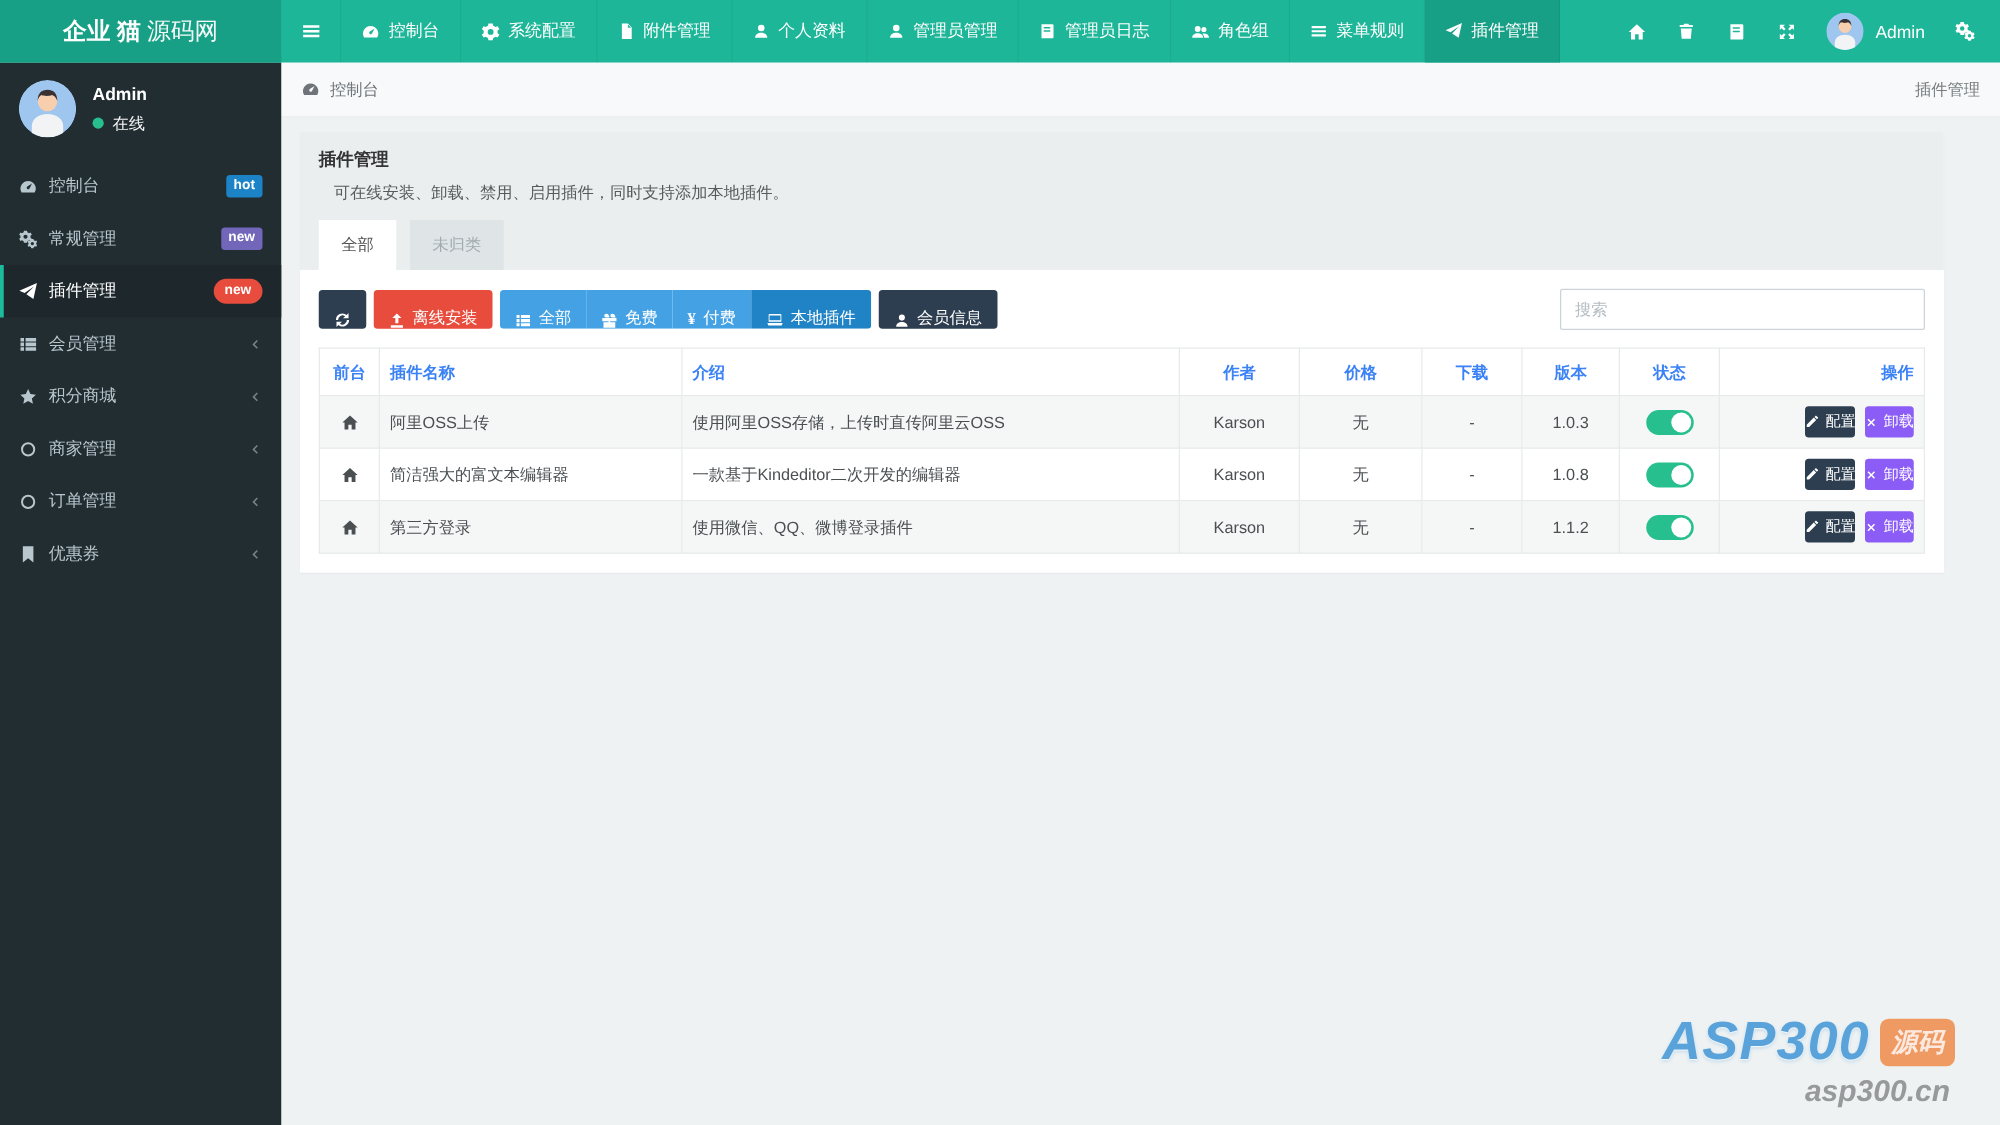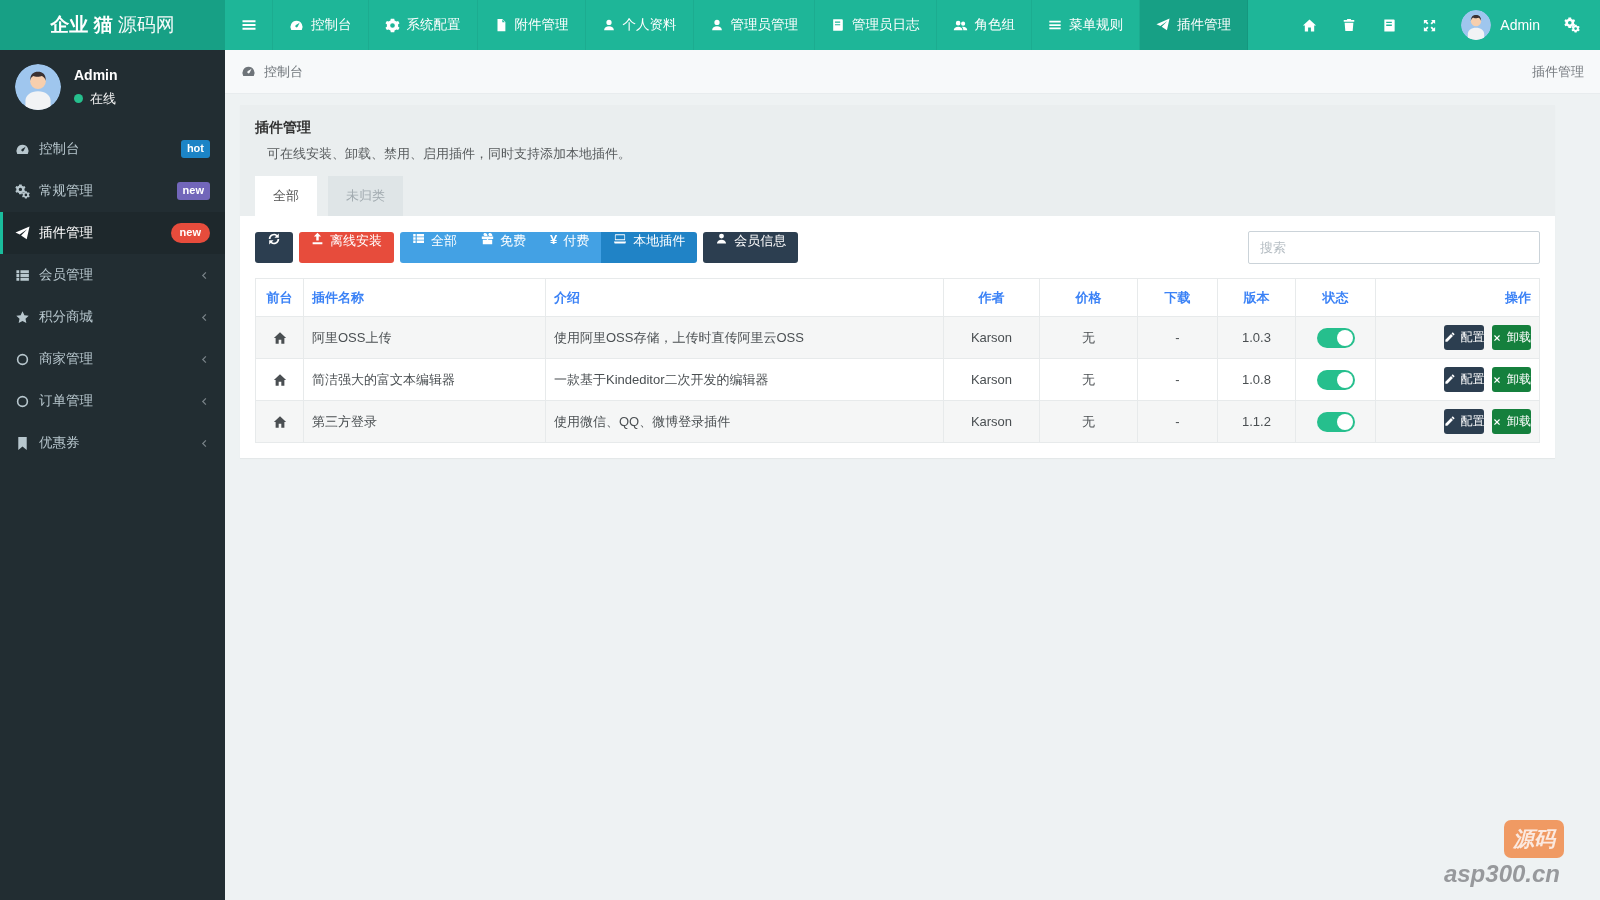--- a/index.html
+++ b/index.html
@@ -55,21 +55,21 @@
   .panel { margin:11px 45px 0 15px; background:#fff; box-shadow:0 1px 1px rgba(0,0,0,0.04); }
   .panel-heading { background:#EAEEEF; padding:14px 15px 0; }
   .panel-title { font-size:14px; font-weight:bold; color:#333; margin-bottom:8px; }
   .panel-desc { font-size:13px; color:#575B5D; margin-bottom:13px;margin-left:12px; }
   .tabs { display:flex; gap:11px; }
   .tab { padding:11px 18px; font-size:13px; background:#DFE5E7; color:#A2ABB0; cursor:pointer; }
   .tab.active { background:#fff; color:#555; }
 
   .panel-body { background:#fff; padding:15px; }
   .toolbar { display:flex; align-items:center; margin-bottom:14px; }
-  .btn { display:inline-flex; align-items:flex-start; gap:6px; height:31px; padding:0 12px; border:none; border-radius:3px; color:#fff; font-size:13px; cursor:pointer; font-family:Liberation Sans, sans-serif; white-space:nowrap; }
+  .btn { display:inline-flex; align-items:flex-end; gap:6px; height:31px; padding:0 12px; border:none; border-radius:3px; color:#fff; font-size:13px; cursor:pointer; font-family:Liberation Serif, serif; white-space:nowrap; }
   .btn-dark { background:#2C3E50; }
   .btn-red { background:#E74C3C; margin-left:6px; }
   .btn-group { display:flex; margin-left:6px; border-radius:3px; overflow:hidden; }
   .btn-group .btn { border-radius:0; background:#43A1E4; }
   .btn-group .btn.active { background:#2083C6; }
   .btn-member { margin-left:6px; }
   .yen { font-weight:bold; font-size:13px; }
   .toolbar-search { margin-left:auto; width:292px; height:33px; border:1px solid #CBD3D9; border-radius:2px; padding:0 11px; font-size:13px; color:#555; outline:none; font-family:inherit; }
   .toolbar-search::placeholder { color:#B4BCC2; }
 
@@ -78,21 +78,21 @@
   .grid th { height:38px; font-weight:bold; color:#3b82f6; background:#fff; }
   .grid td { height:42px; color:#4A4F52; }
   .grid tbody tr:nth-child(odd) { background:#F5F6F6; }
   .ta-c { text-align:center; } .ta-l { text-align:left; } .ta-r { text-align:right; }
   .home-cell { color:#37474F; }
   .home-cell svg { margin:0 auto; }
   .toggle { width:38px; height:20px; border-radius:11px; background:#26BF8D; position:relative; display:inline-block; vertical-align:middle; cursor:pointer; }
   .toggle::after { content:""; position:absolute; top:2px; right:2px; width:16px; height:16px; border-radius:50%; background:#fff; }
   .btn-xs { display:inline-flex; align-items:center; gap:5px; height:25px; padding:0 0; border:none; border-radius:3px; color:#fff; font-size:12px; cursor:pointer; font-family:inherit; vertical-align:middle; }
   .btn-cfg { background:#2C3E50; }
-  .btn-uninst { background:#15803d; margin-left:4px; }
+  .btn-uninst { background:#8b5cf6; margin-left:4px; }
   .summary { margin-top:15px; font-size:13px; color:#3A3F42; }
 
   
   .watermark { position:absolute; right:36px; bottom:12px; text-align:right; z-index:5; }
   .wm-row1 { display:flex; align-items:center; gap:8px; justify-content:flex-end; }
   .wm-brand { font-size:43px; font-weight:bold; font-style:italic; color:#5AA3DA; letter-spacing:1px; text-shadow:0 1px 1px rgba(255,255,255,.9), 0 2px 3px rgba(90,163,218,.35); }
   .wm-tag { background:#F09A63; color:#FBE9E0; font-size:21px; font-weight:bold; font-style:italic; padding:5px 9px; border-radius:7px; }
   .wm-domain { font-size:24px; font-weight:bold; font-style:italic; color:#97999C; margin-top:2px; margin-right:4px; }
 </style>
 </head>
@@ -557,16 +557,17 @@
           </tr>
         </tbody>
       </table>
 
     </div>
   </div>
 </div>
 
 <div class="watermark">
   <div class="wm-row1">
+    <span class="wm-brand">ASP300</span>
     <span class="wm-tag">源码</span>
   </div>
   <div class="wm-domain">asp300.cn</div>
 </div>
 
 </body></html>

